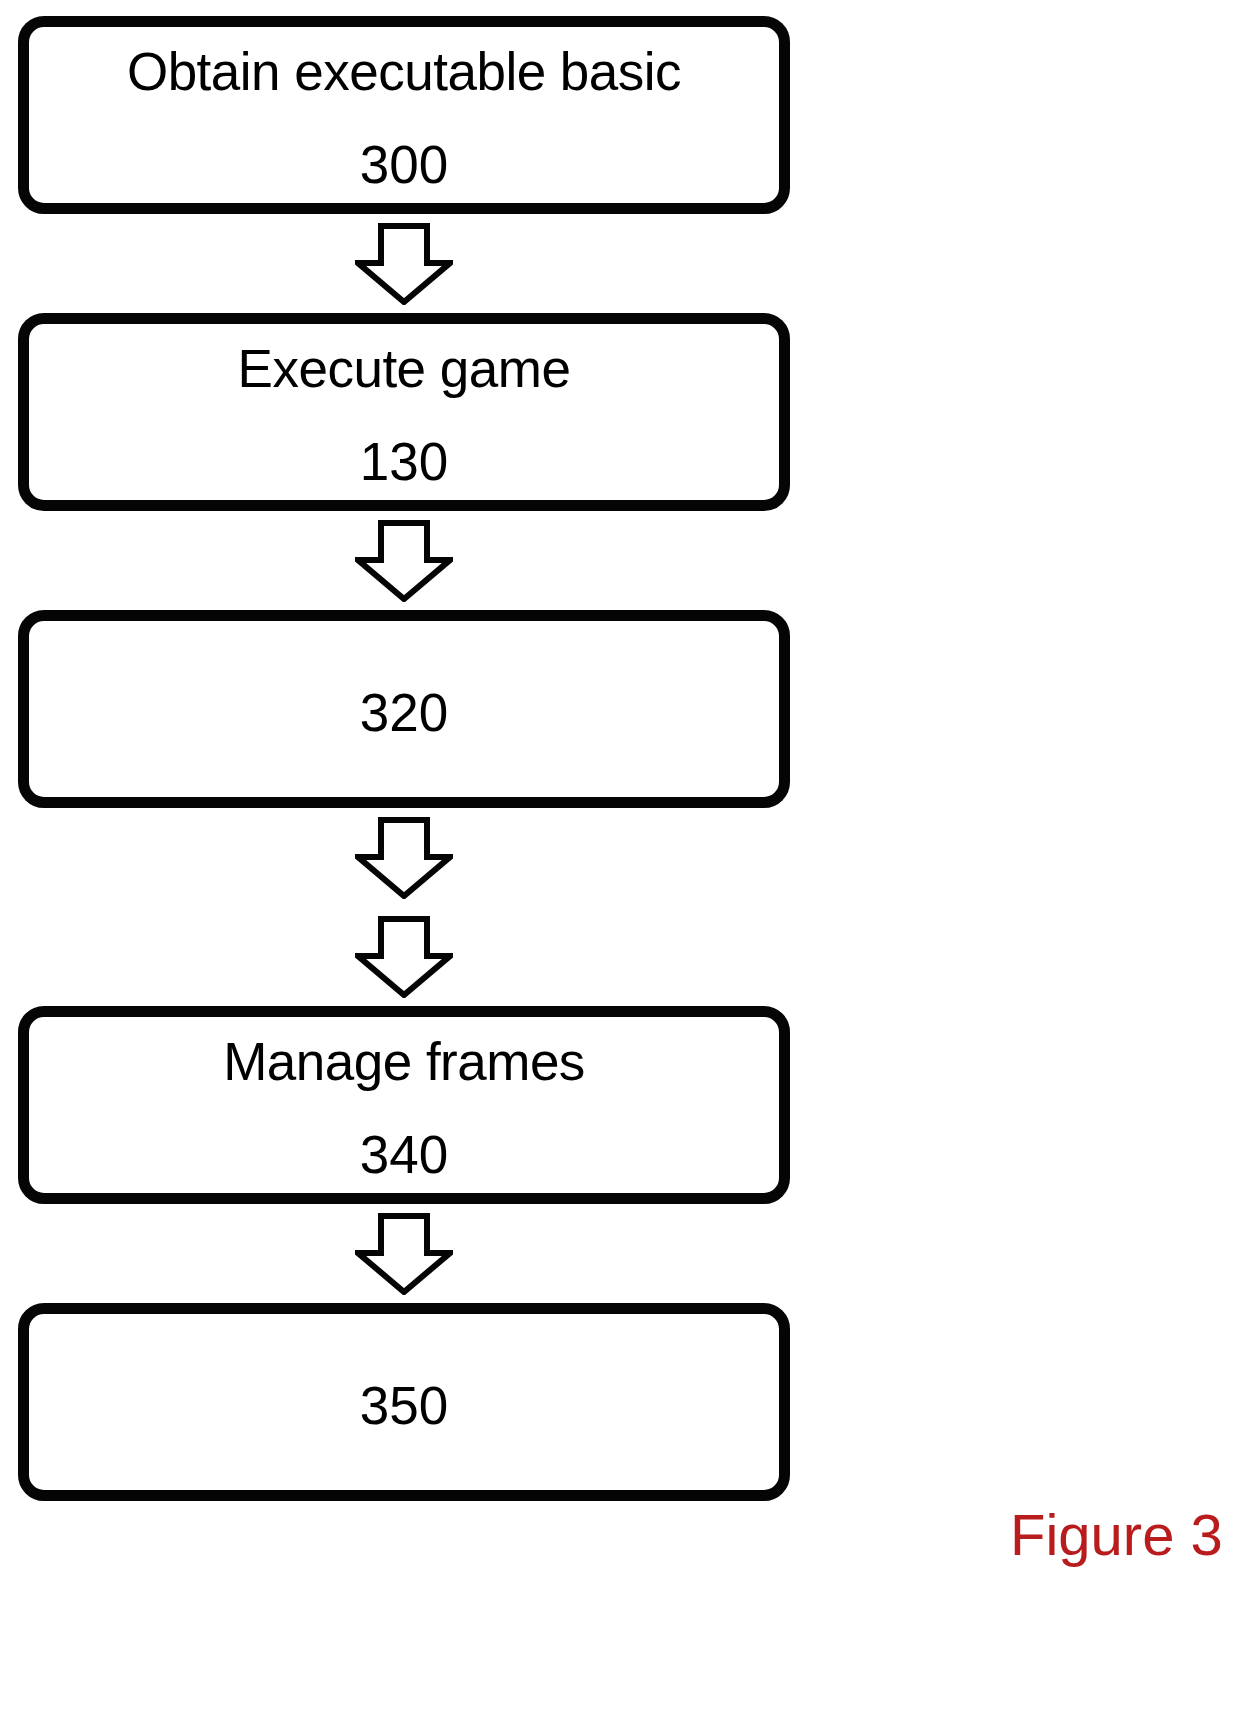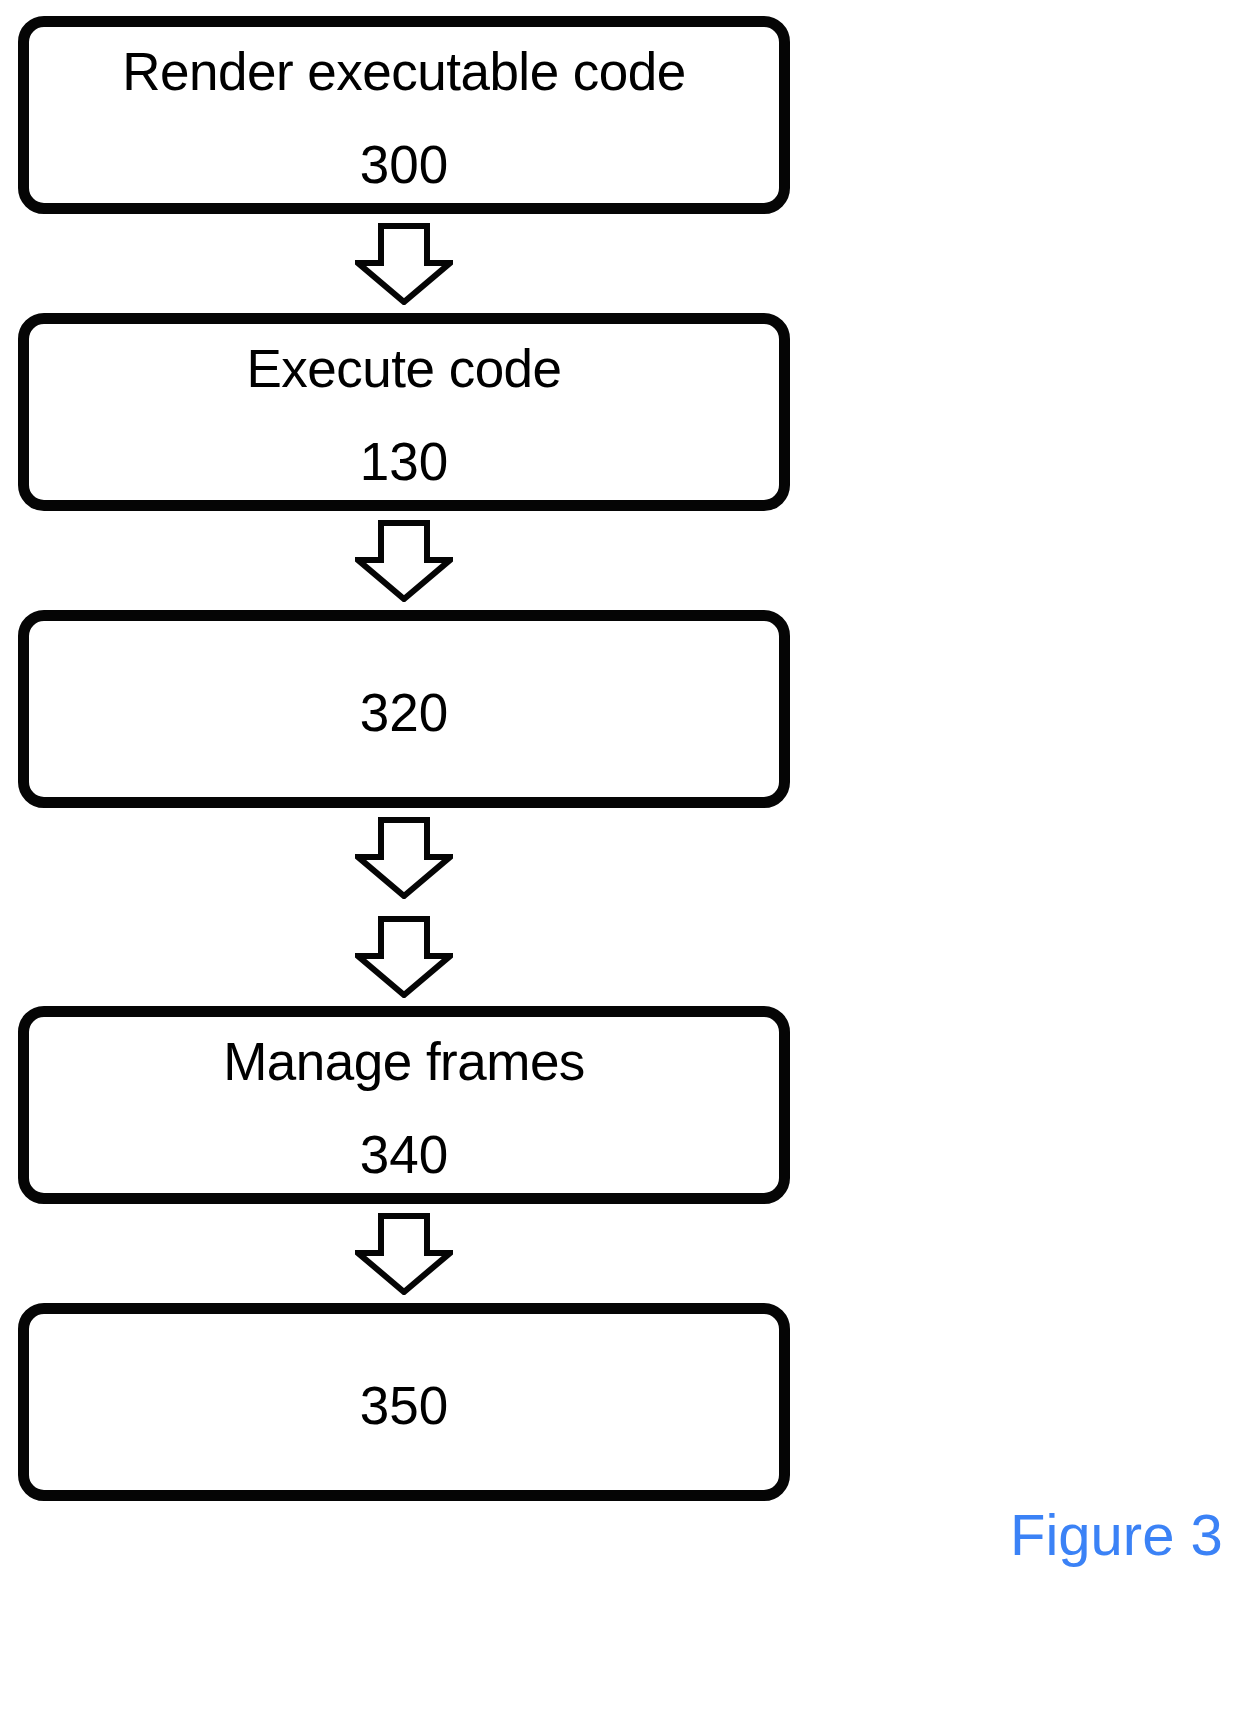--- a/index.html
+++ b/index.html
@@ -67,43 +67,43 @@
     stroke-width: 6;
     stroke-linejoin: miter;
   }
   .figure-label {
     position: absolute;
     left: 1010px;
     top: 1506px;
     font-size: 58px;
     line-height: 1;
     white-space: nowrap;
-    color: #3b82f6;
+    color: #b91c1c;
   }
 </style>
 </head>
 <body>
 
 <div class="canvas">
 
   <div class="flow">
 
     <div class="step">
-      <div class="step-label">Render executable code</div>
+      <div class="step-label">Obtain executable basic</div>
       <div class="step-ref">300</div>
     </div>
 
     <div class="arrow-wrap">
       <svg viewBox="0 0 98 82">
           <path class="arrow-shape" d="M26 3 H72 V40 H95 L49 79 L3 40 H26 Z"></path>
         </svg>
     </div>
 
     <div class="step">
-      <div class="step-label">Execute code</div>
+      <div class="step-label">Execute game</div>
       <div class="step-ref">130</div>
     </div>
 
     <div class="arrow-wrap">
       <svg viewBox="0 0 98 82">
           <path class="arrow-shape" d="M26 3 H72 V40 H95 L49 79 L3 40 H26 Z"></path>
         </svg>
     </div>
 
     <div class="step">

